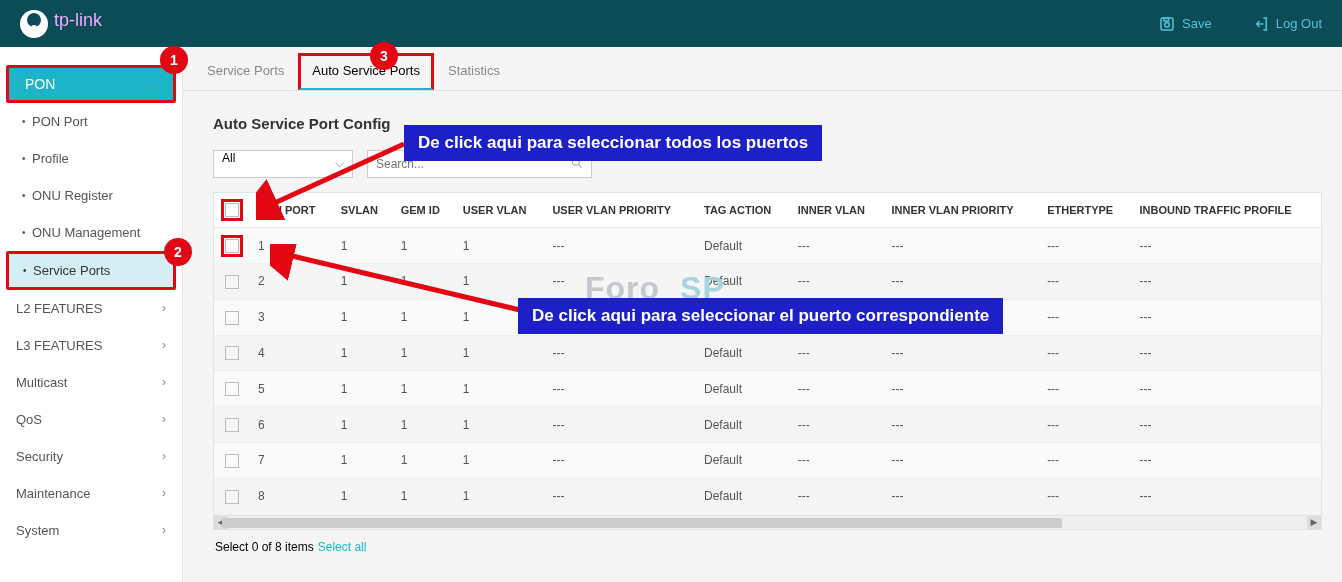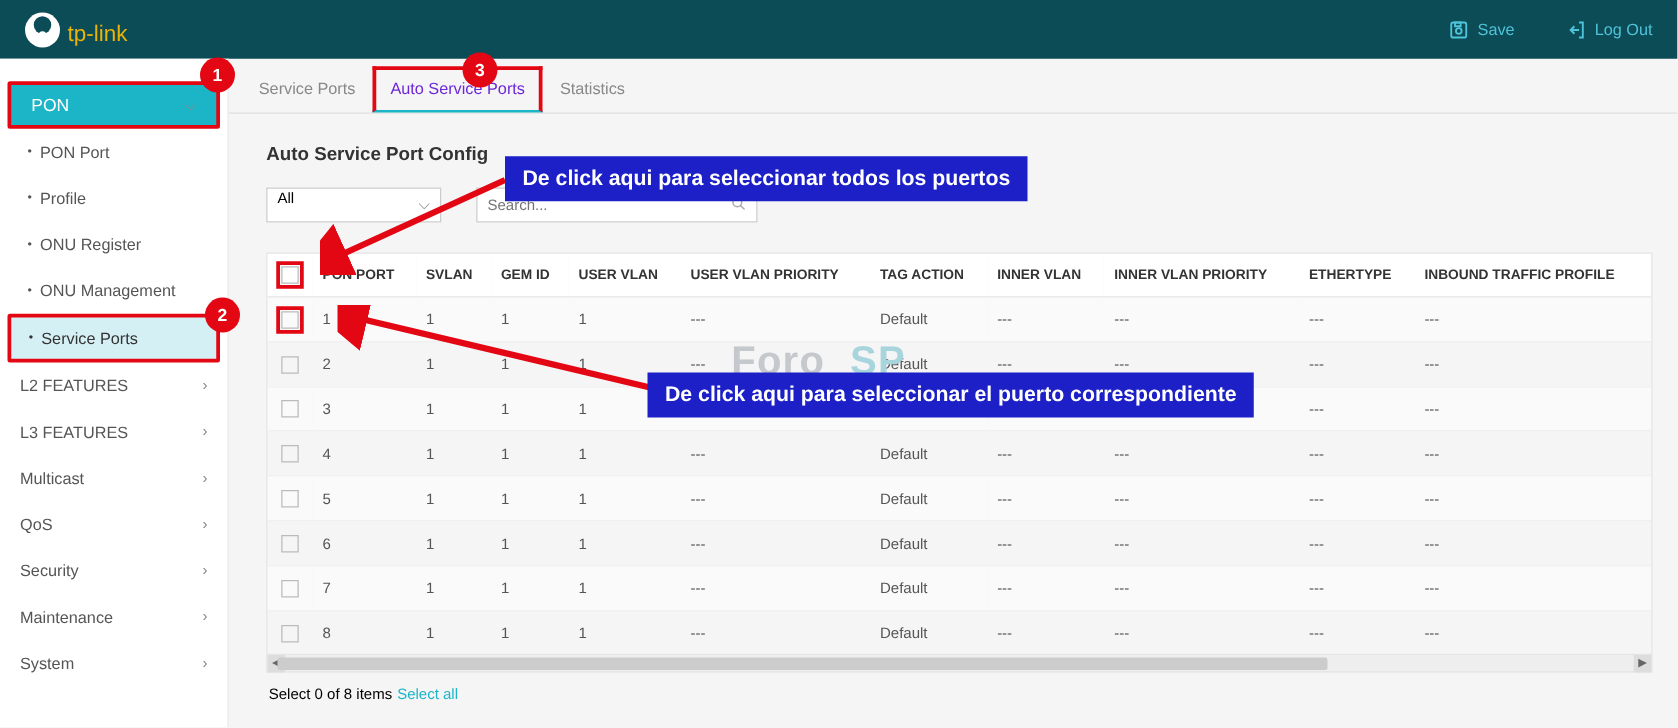--- a/index.html
+++ b/index.html
@@ -1,20 +1,20 @@
 <!DOCTYPE html>
 <html><head>
 <meta charset="utf-8">
 <style>
 * { margin: 0; padding: 0; box-sizing: border-box; font-family: -apple-system, BlinkMacSystemFont, "Segoe UI", Arial, sans-serif; }
 body { width: 1342px; height: 582px; background: #f5f5f5; overflow: hidden; position: relative; }
 
 
 .header { height: 47px; background: #0c4c56; display: flex; align-items: center; padding: 0 20px; justify-content: space-between; }
-.logo { display: flex; align-items: flex-end; color: #eab308; font-size: 18px; font-weight: 300; }
+.logo { display: flex; align-items: flex-start; color: #f0abfc; font-size: 18px; font-weight: 300; }
 .logo-icon { width: 28px; height: 28px; background: #fff; border-radius: 50%; margin-right: 6px; position: relative; }
 .logo-icon::before { content: ''; position: absolute; width: 14px; height: 14px; border-radius: 50%; background: #0c4c56; top: 3px; left: 7px; }
 .logo-icon::after { content: ''; position: absolute; width: 6px; height: 10px; background: #fff; bottom: 3px; left: 11px; border-radius: 3px; }
 .header-right { display: flex; gap: 40px; align-items: center; }
 .header-btn { display: flex; align-items: center; gap: 6px; color: #4fc3d9; font-size: 13px; cursor: pointer; }
 .header-btn svg { width: 18px; height: 18px; }
 
 
 .layout { display: flex; height: calc(100% - 47px); }
 
@@ -25,26 +25,26 @@
 .menu-item::before { content: '•'; position: absolute; left: 16px; font-size: 10px; top: 13px; }
 .menu-item.active { background: #d5f0f4; color: #333; border: 3px solid #e30613; border-radius: 2px; padding: 9px 14px 9px 24px; }
 .menu-item.active::before { left: 14px; top: 11px; }
 .menu-cat { padding: 11px 16px; font-size: 13px; color: #555; display: flex; justify-content: space-between; cursor: pointer; }
 .chev { font-size: 12px; color: #888; }
 
 
 .main { flex: 1; padding: 0; overflow: hidden; display: flex; flex-direction: column; }
 .tabs { display: flex; border-bottom: 1px solid #e0e0e0; padding: 0 10px; height: 44px; align-items: flex-end; }
 .tab { padding: 10px 14px; font-size: 13px; color: #888; cursor: pointer; border-bottom: 2px solid transparent; }
-.tab.active { color: #6d28d9; border-bottom: 2px solid #1cb5c7; border-left: 3px solid #e30613; border-right: 3px solid #e30613; border-top: 3px solid #e30613; padding: 7px 11px 10px; }
+.tab.active { color: #000000; border-bottom: 2px solid #1cb5c7; border-left: 3px solid #e30613; border-right: 3px solid #e30613; border-top: 3px solid #e30613; padding: 7px 11px 10px; }
 
 .content { padding: 24px 20px 10px 30px; flex: 1; overflow: hidden; display: flex; flex-direction: column; }
 .page-title { font-size: 15px; font-weight: 600; color: #333; margin-bottom: 18px; }
 
-.filters { display: flex; gap: 28px; margin-bottom: 24px; }
+.filters { display: flex; gap: 14px; margin-bottom: 14px; }
 .select { width: 140px; height: 28px; border: 1px solid #ccc; font-size: 12px; padding: 0 8px; background: #fff; position: relative; }
 .select::after { content: '⌵'; position: absolute; right: 8px; top: 5px; color: #888; font-size: 12px; }
 .search { width: 225px; height: 28px; border: 1px solid #ccc; font-size: 12px; padding: 0 28px 0 8px; position: relative; background: #fff; }
 .search-icon { position: absolute; right: 8px; top: 6px; color: #aaa; font-size: 13px; }
 
 .table-wrap { border: 1px solid #e5e5e5; overflow: hidden; }
 table { width: 100%; border-collapse: collapse; font-size: 12px; }
 th { text-align: left; padding: 10px 8px; font-weight: 700; color: #333; font-size: 11px; background: #fff; border-bottom: 1px solid #e5e5e5; vertical-align: middle; }
 td { padding: 10px 8px; color: #555; border-bottom: 1px solid #f0f0f0; }
 tbody tr:nth-child(odd) { background: #fafafa; }

